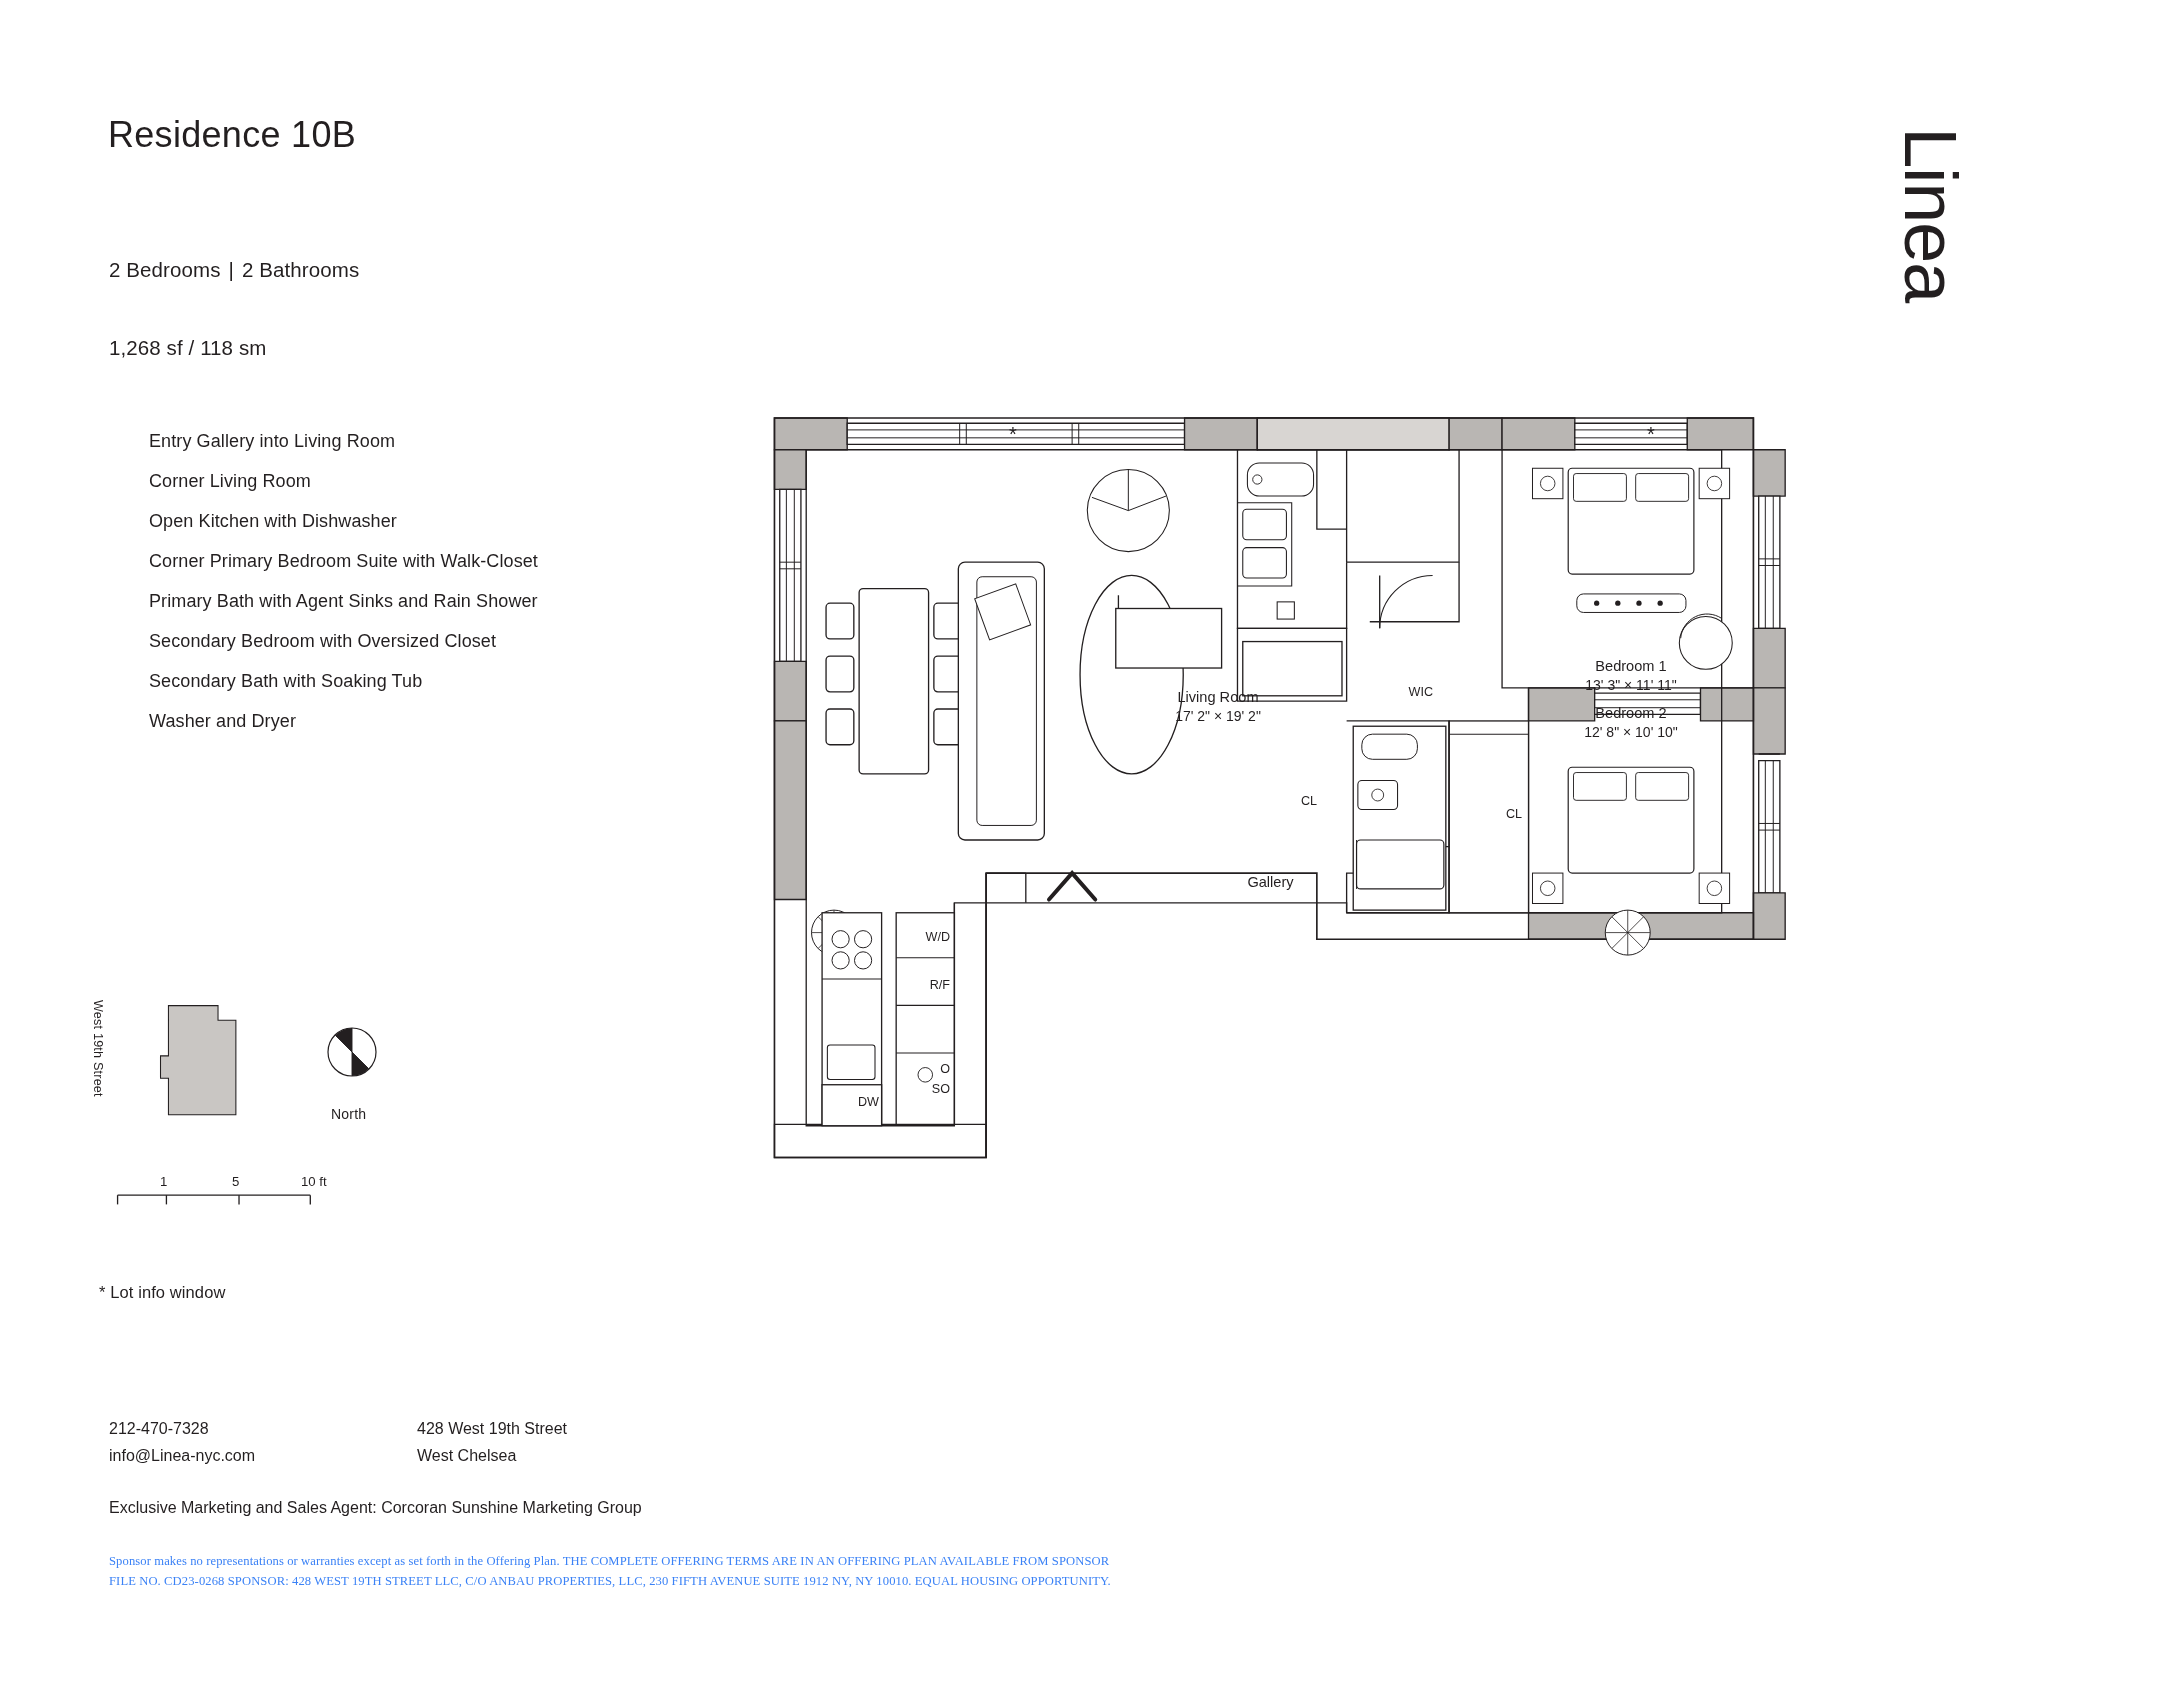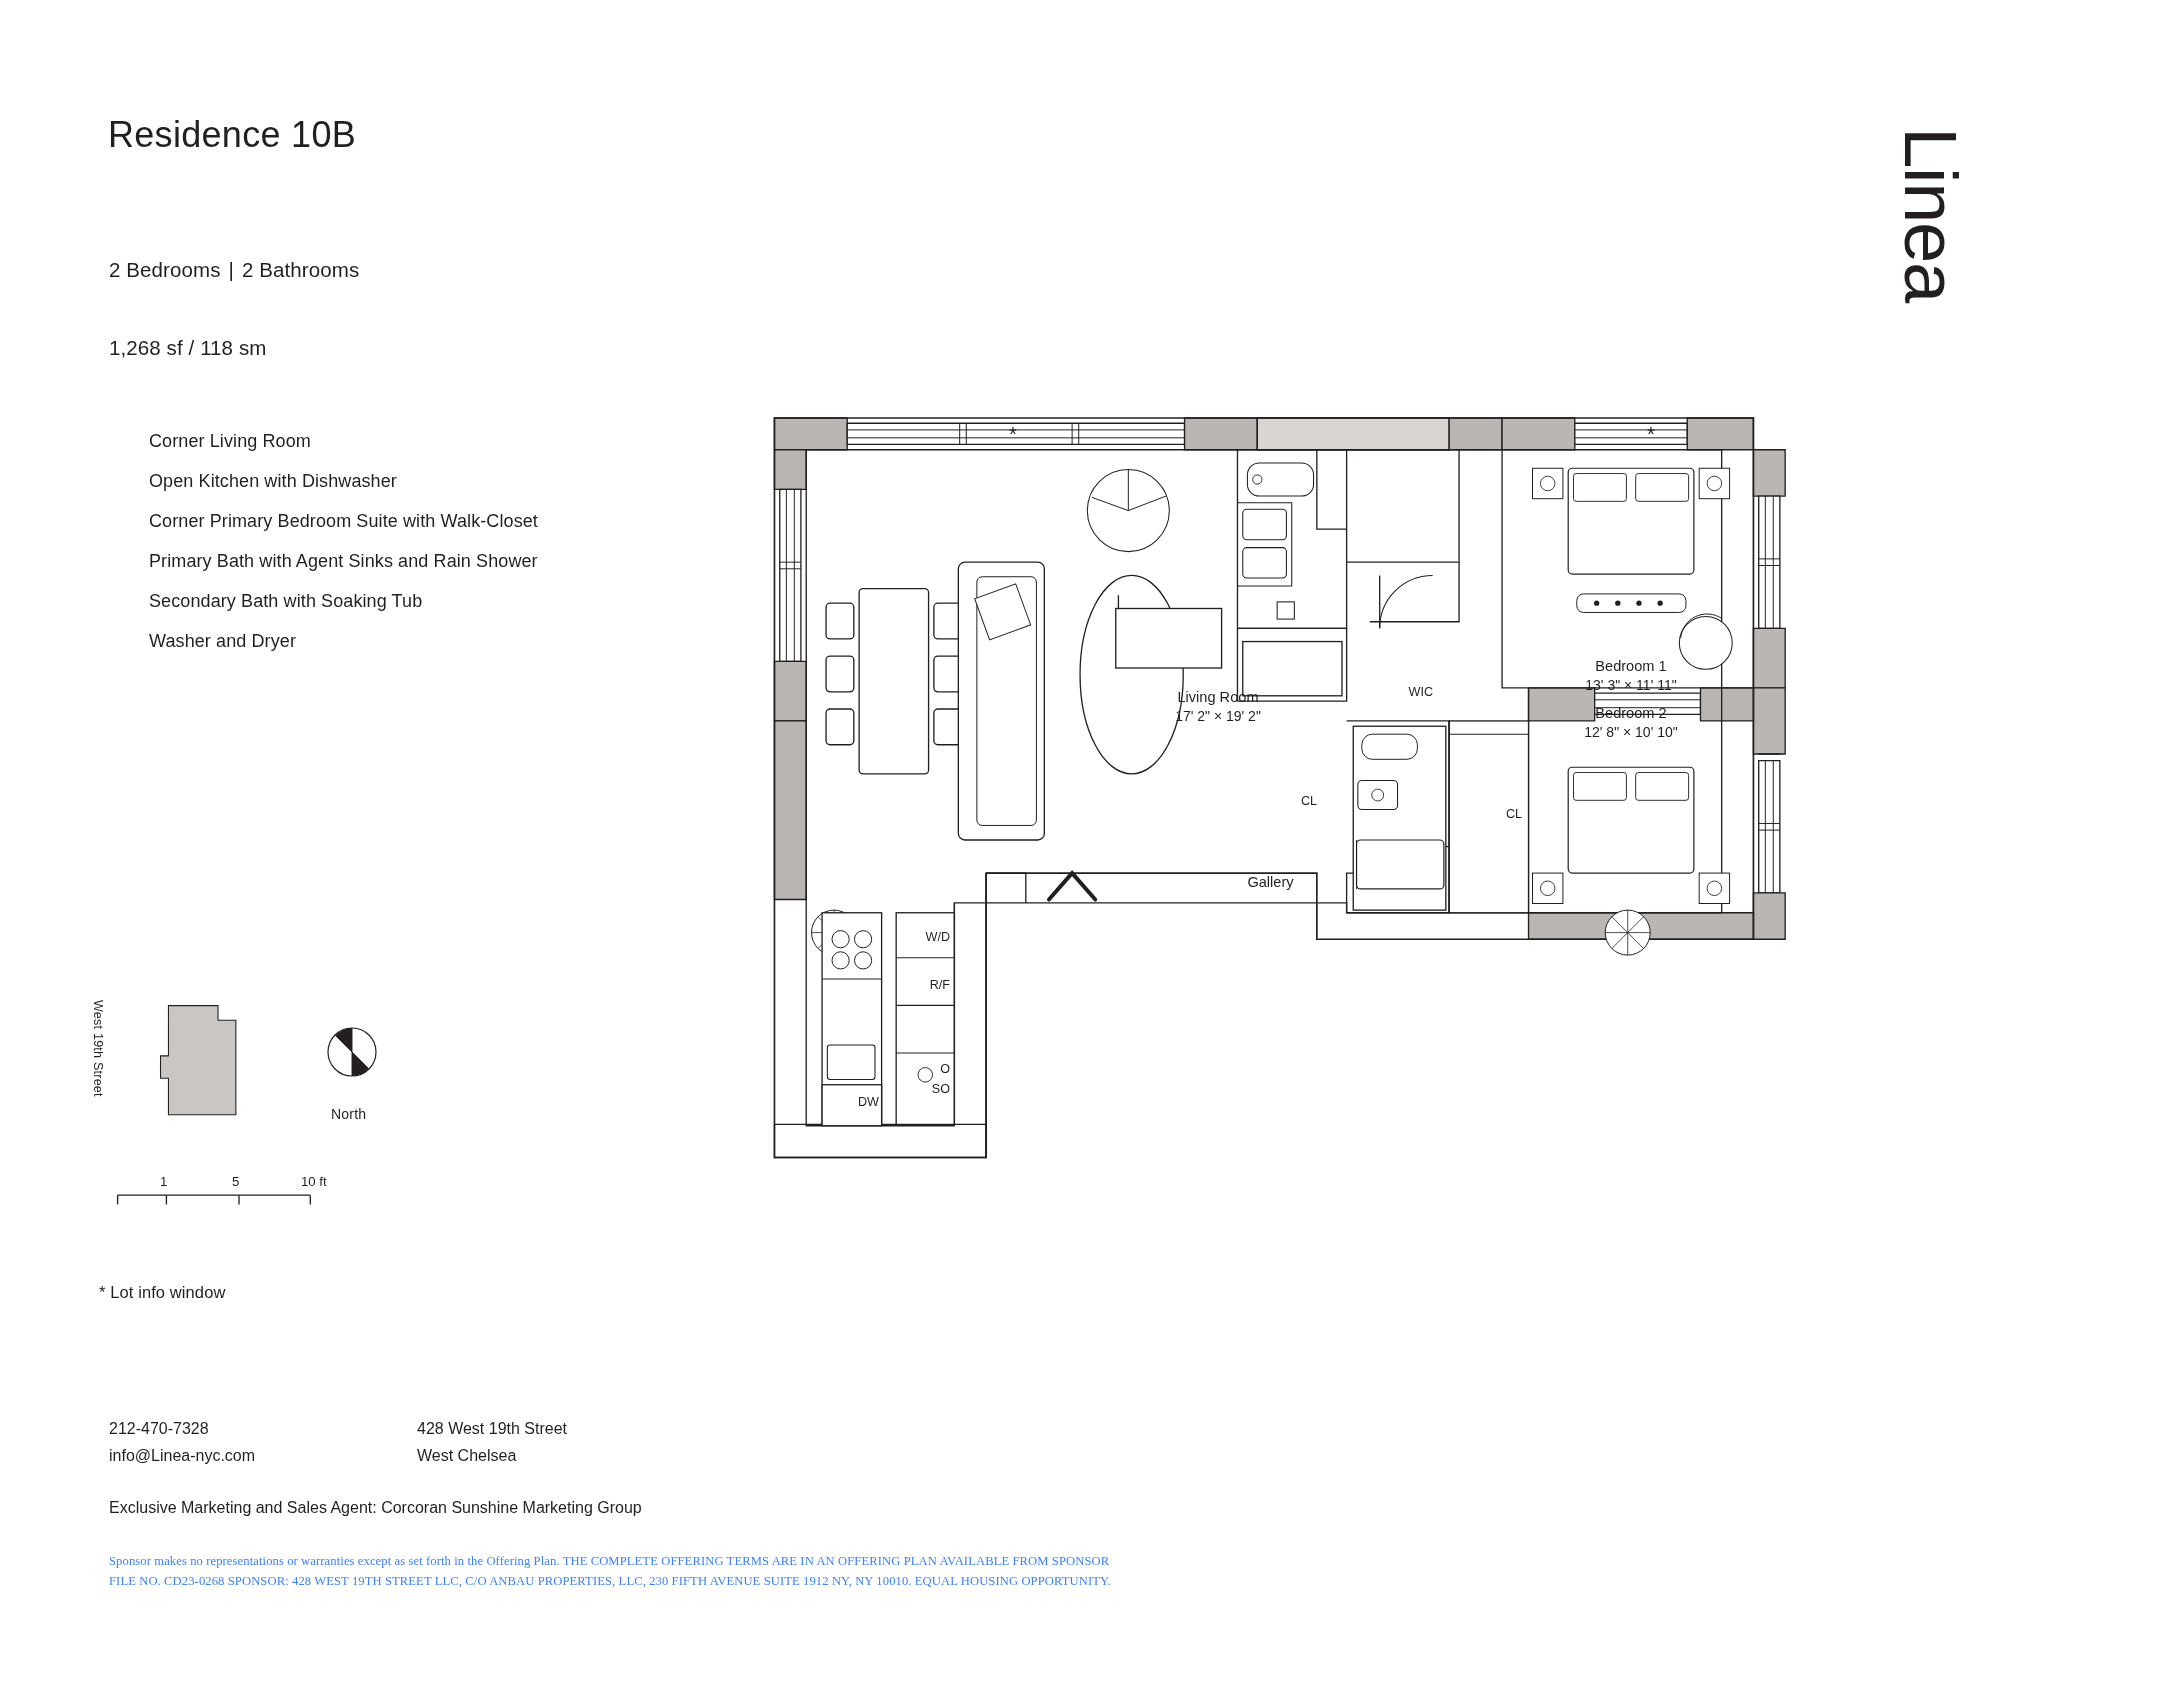--- a/index.html
+++ b/index.html
@@ -127,24 +127,26 @@
 
   <div class="title">Residence 10B</div>
 
   <div class="subtitle">
     <span>2 Bedrooms</span><span class="sep">|</span><span>2 Bathrooms</span>
   </div>
 
   <div class="area">1,268 sf / 118 sm</div>
 
   <ul class="features">
+    <li>Entry Gallery into Living Room</li>
     <li>Corner Living Room</li>
     <li>Open Kitchen with Dishwasher</li>
     <li>Corner Primary Bedroom Suite with Walk-Closet</li>
     <li>Primary Bath with Agent Sinks and Rain Shower</li>
+    <li>Secondary Bedroom with Oversized Closet</li>
     <li>Secondary Bath with Soaking Tub</li>
     <li>Washer and Dryer</li>
   </ul>
 
   <div class="logo">
     <div class="logo-text">Linea</div>
   </div>
 
   <div class="street-label">West 19th Street</div>
   <div class="keyplan">

